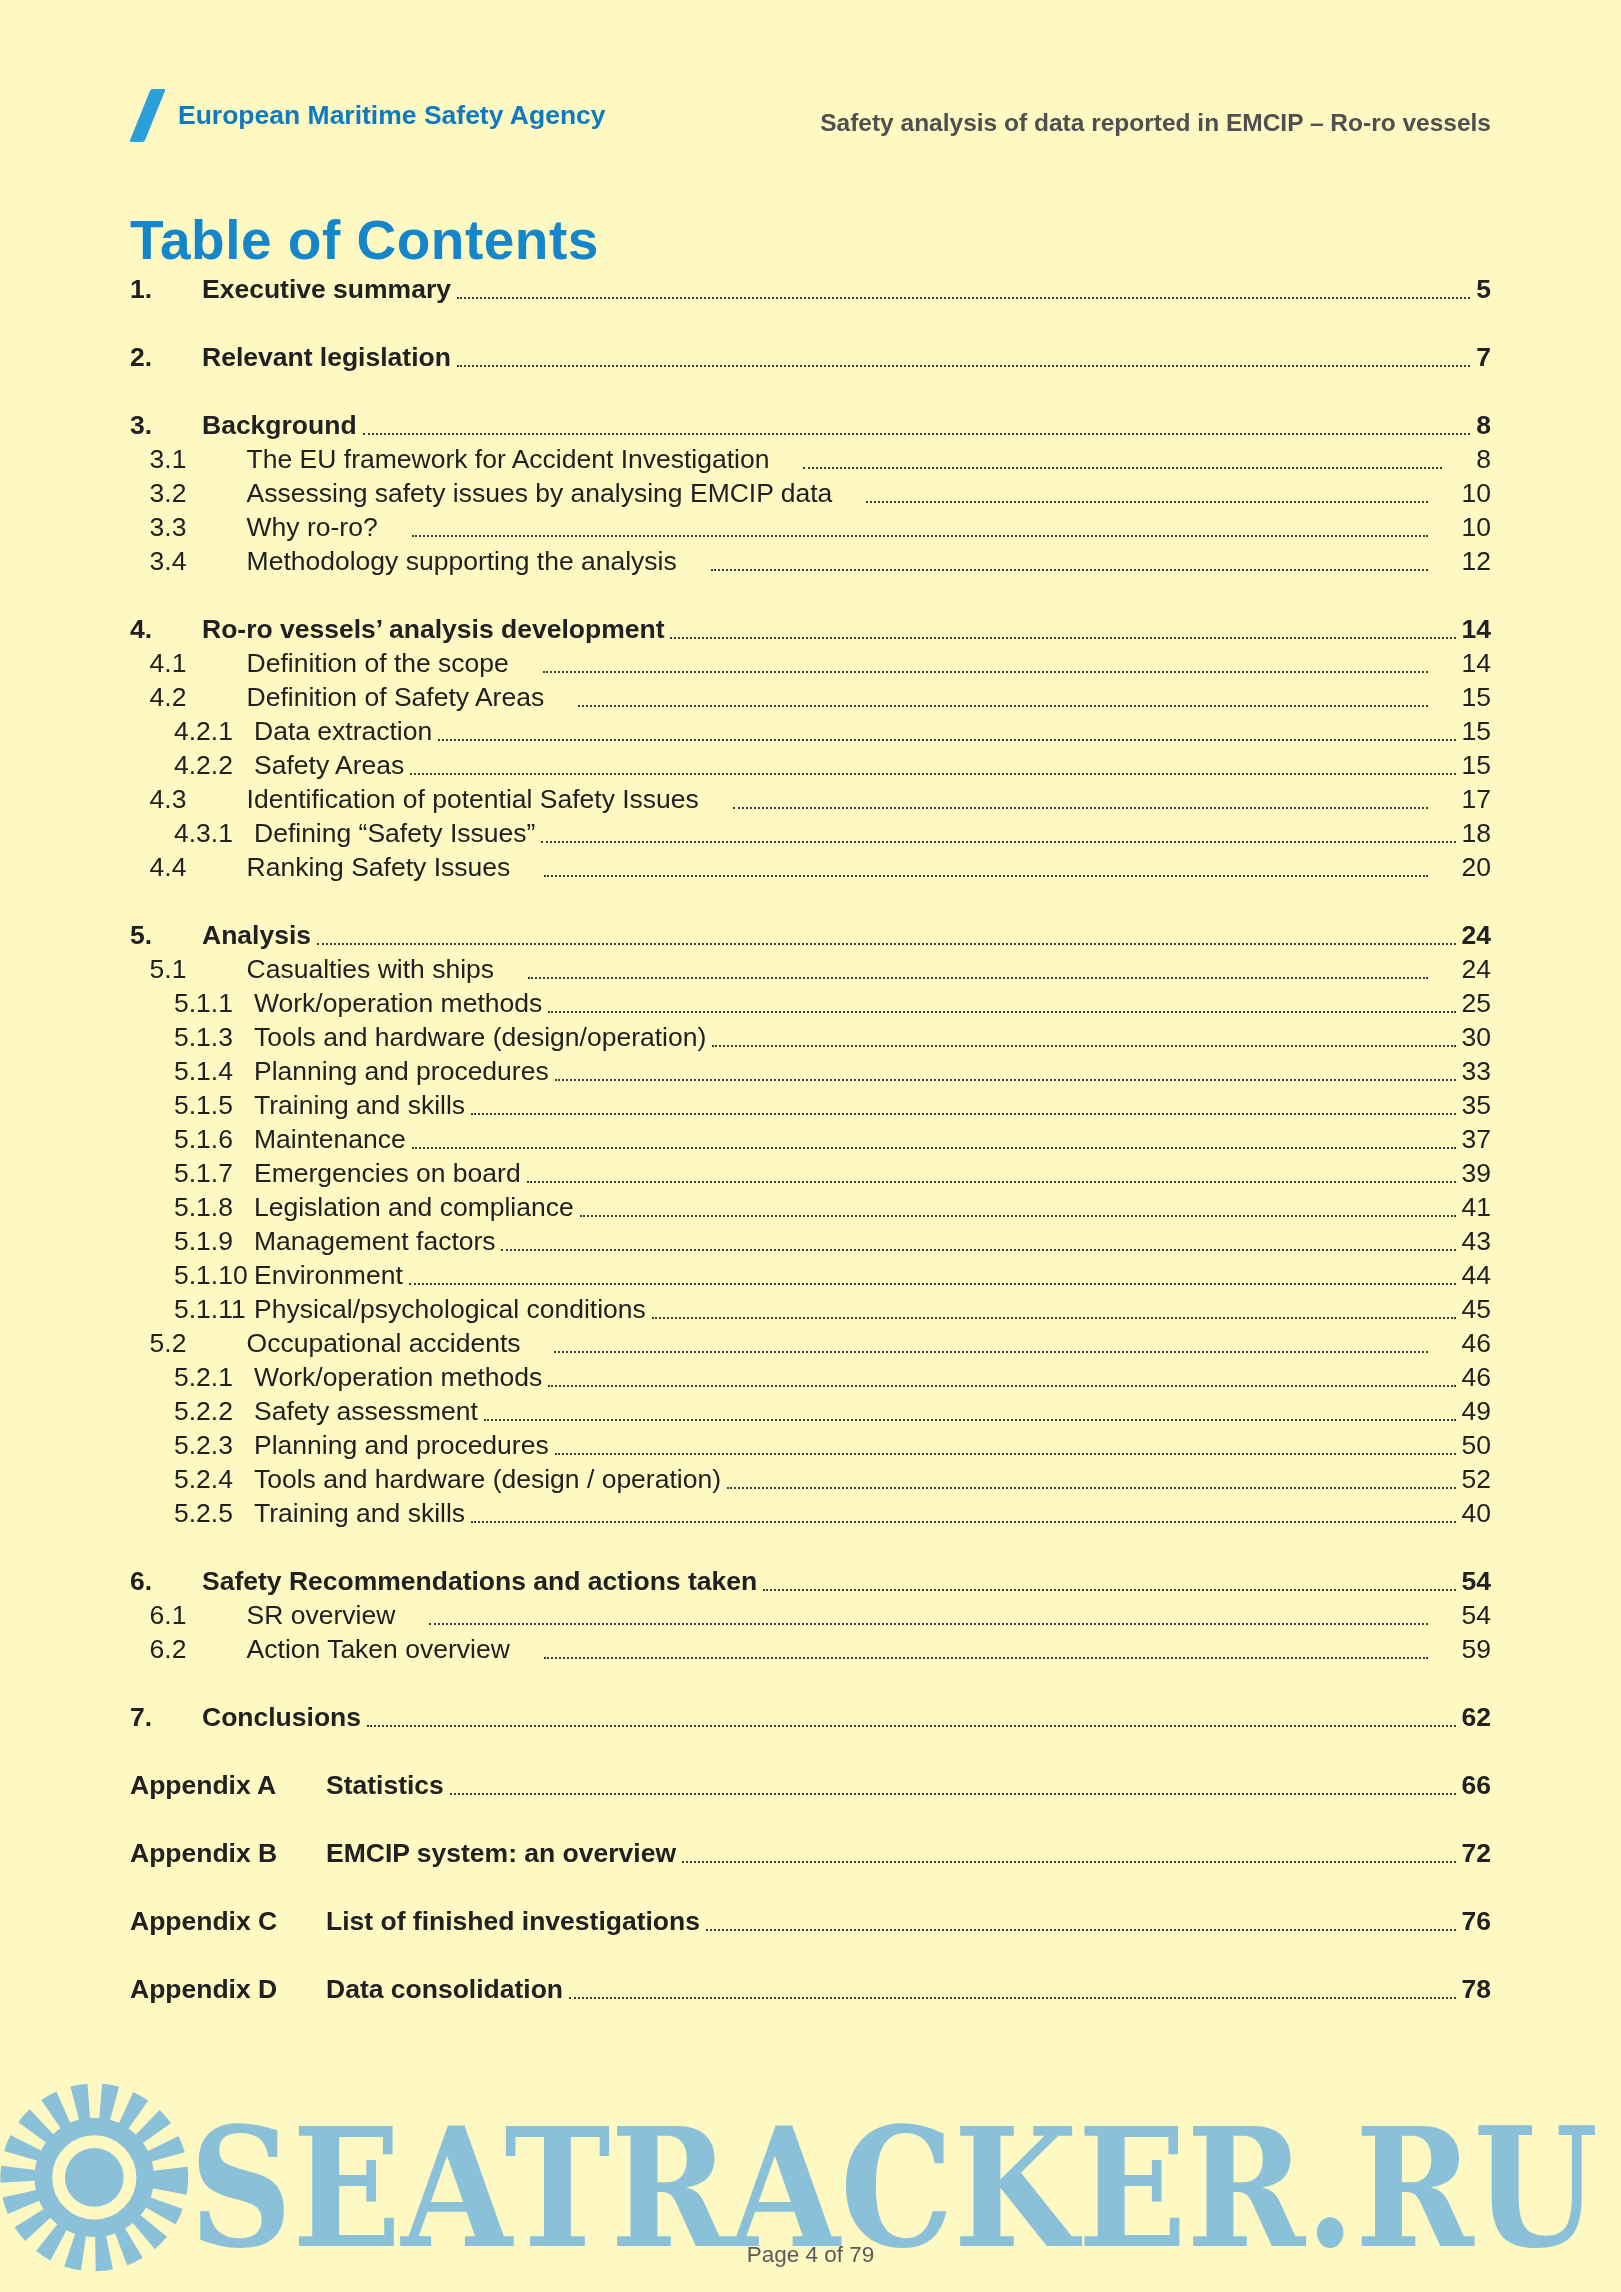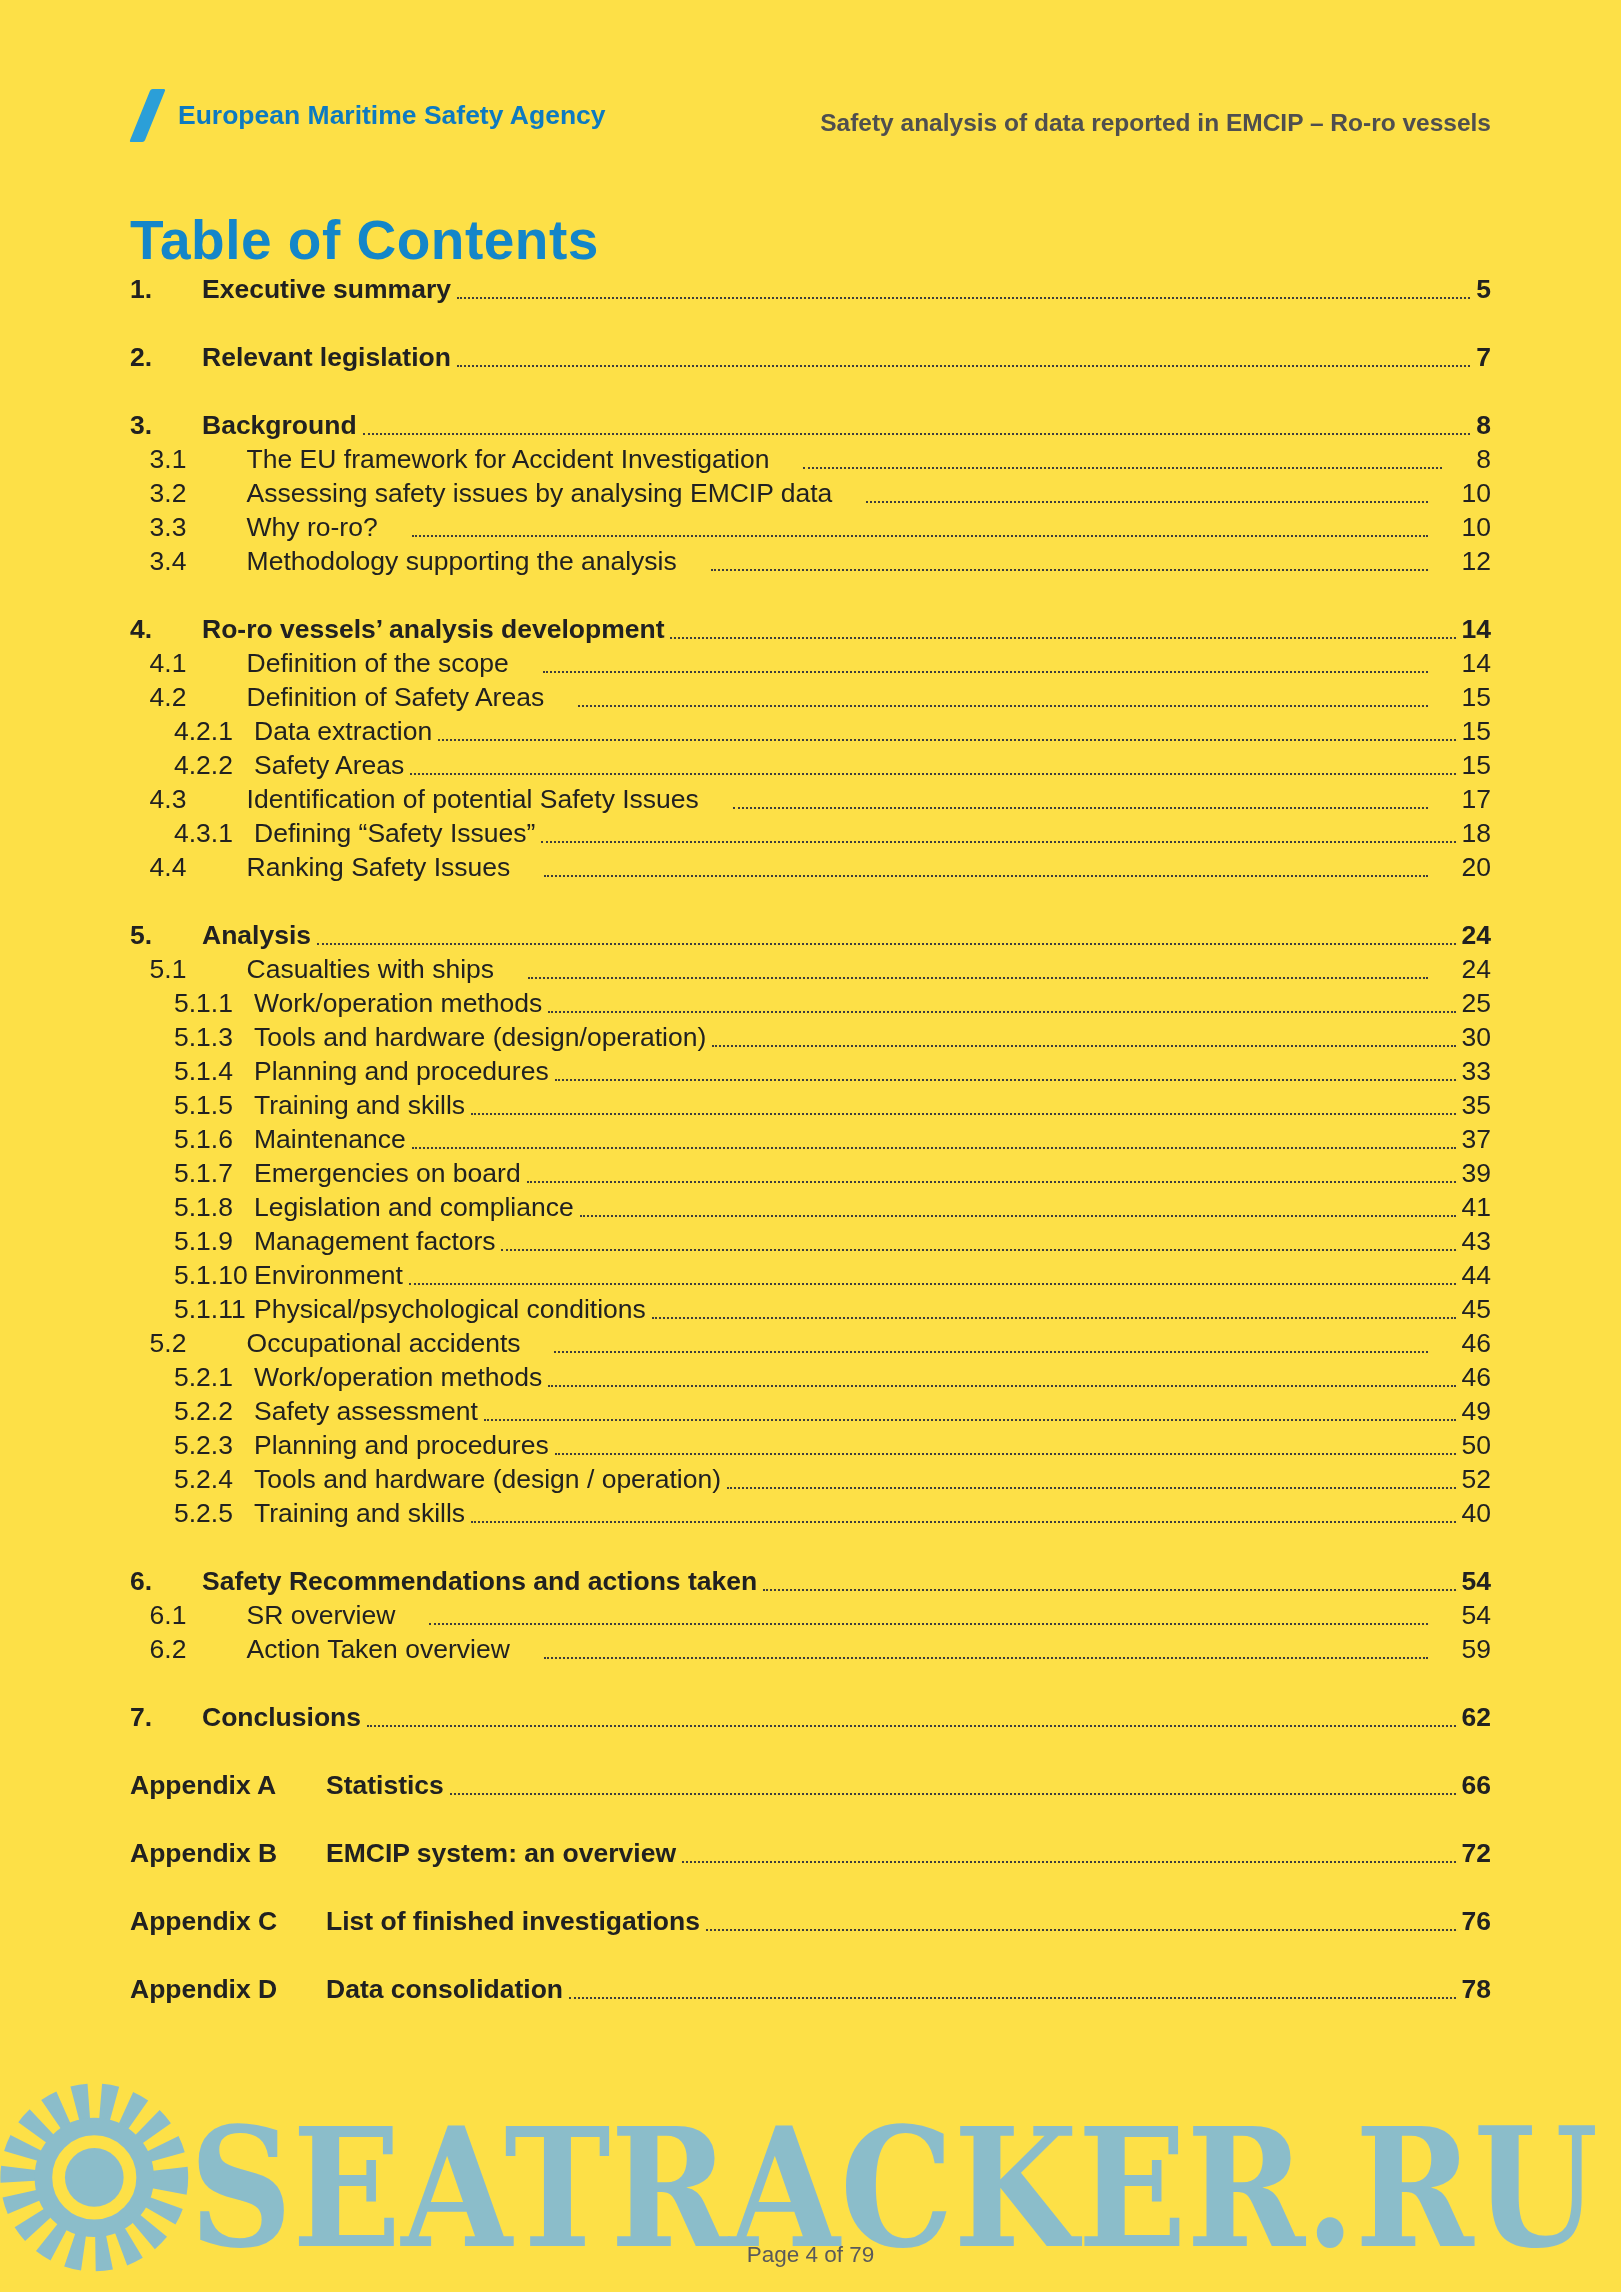--- a/index.html
+++ b/index.html
@@ -13,21 +13,21 @@
     --footer-gray:#5a5a5a;
   }
   *{margin:0;padding:0;box-sizing:border-box;}
   html,body{background:#ffffff;}
   body{font-family:"Liberation Sans", sans-serif;}
   .page{
     position:relative;
     width:1621px;
     height:2293px;
     margin:0 auto;
-    background:#fde047;
+    background:#fef9c3;
     overflow:hidden;
     padding:86px 130px 0 130px;
   }
   
   .header{
     display:flex;
     justify-content:space-between;
     align-items:center;
     height:59px;
   }

